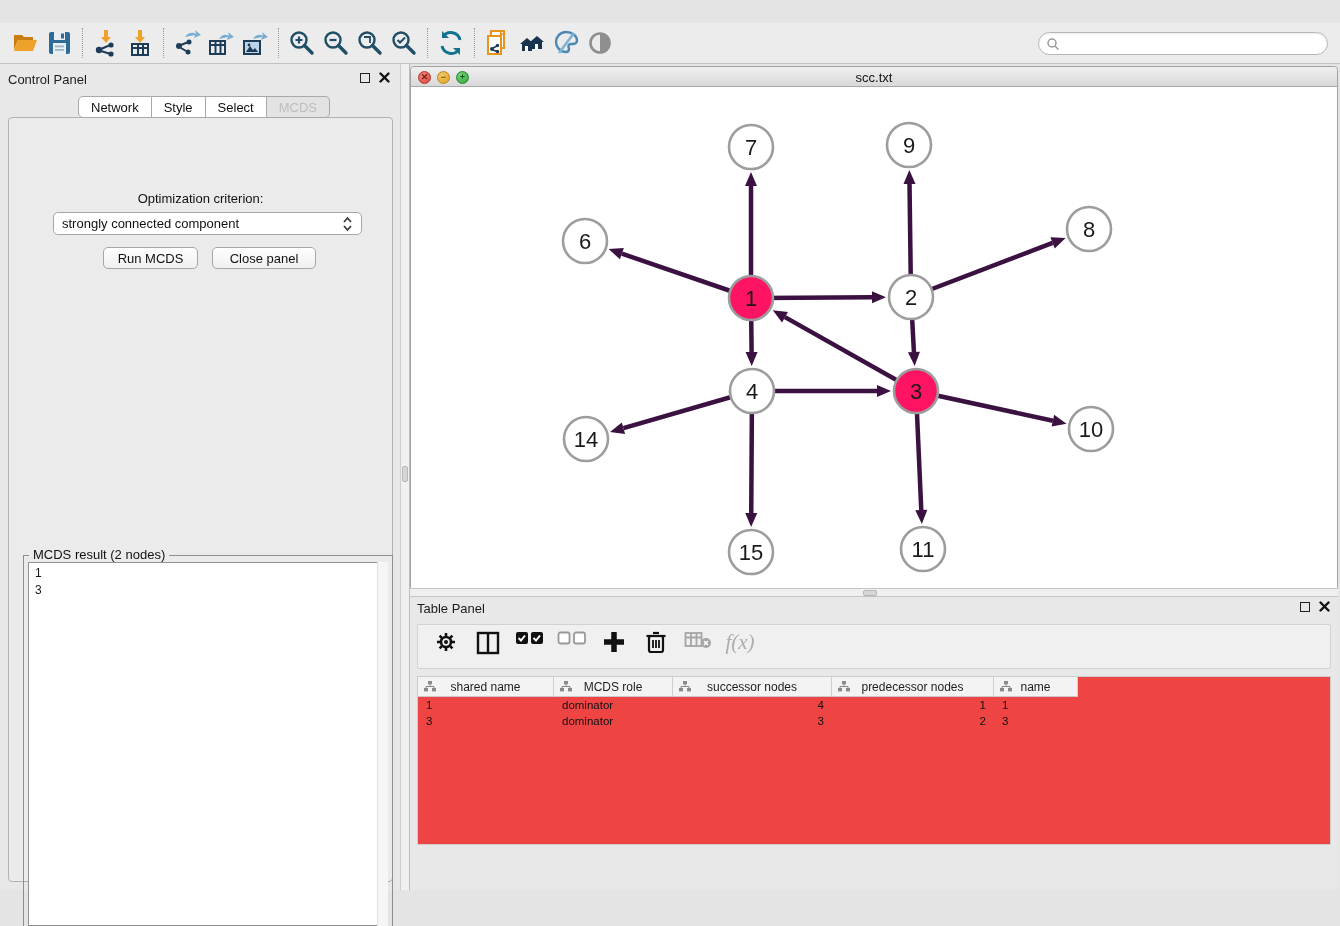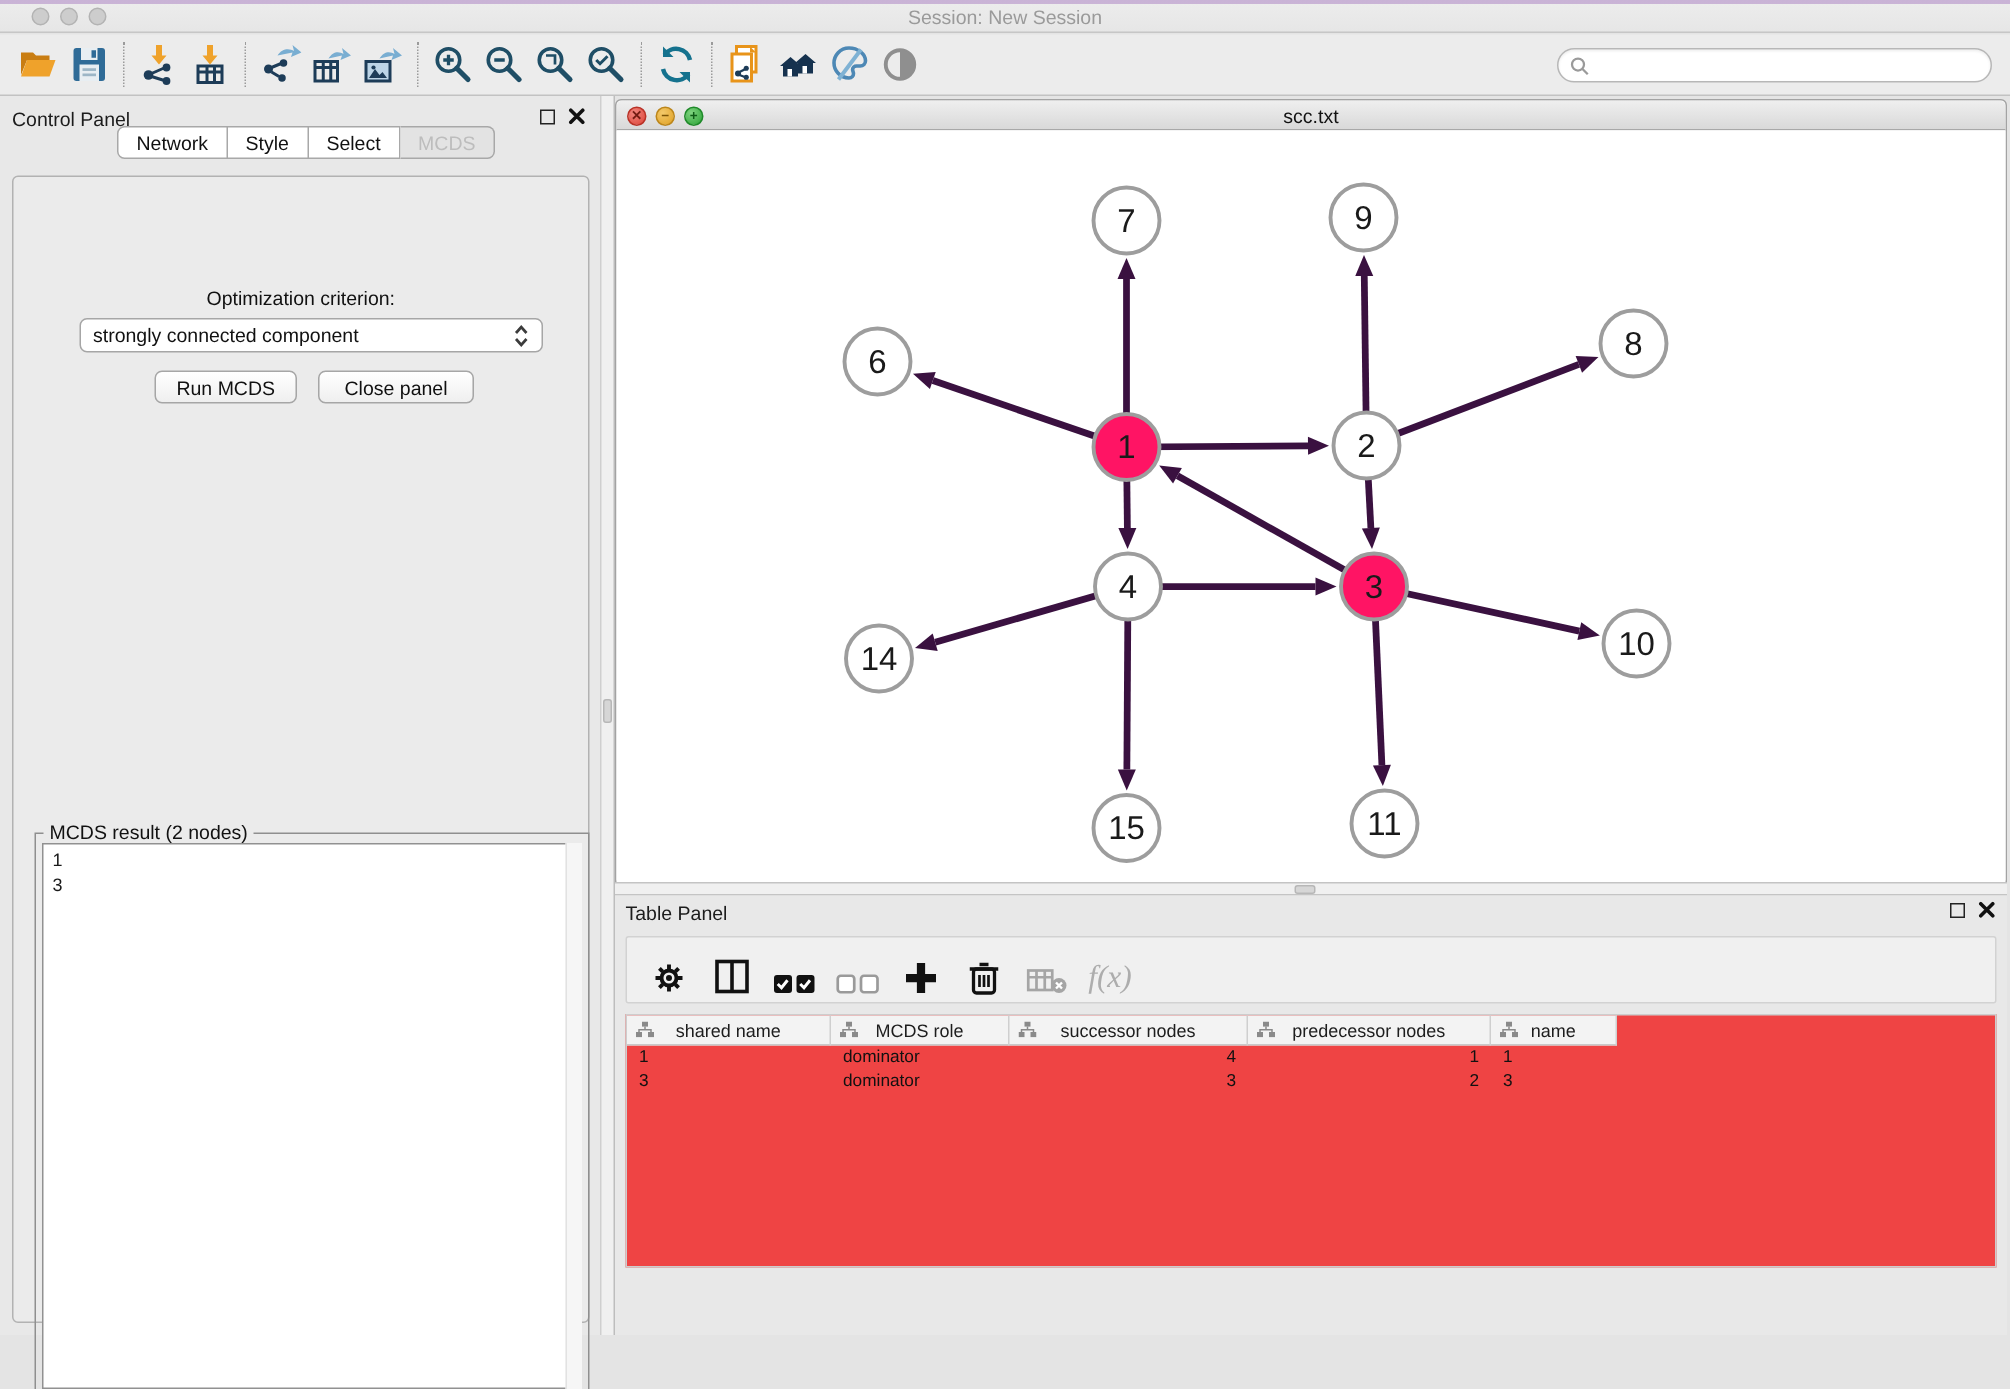--- a/index.html
+++ b/index.html
@@ -24,21 +24,21 @@
     box-shadow:inset 0 1px 2px rgba(0,0,0,.08); }
   #search-wrap input { border:none; outline:none; flex:1; font-size:12px; background:transparent; height:18px; }
 
   
   #control-panel { position:absolute; left:0; top:64px; width:400px; height:826px; background:#e8e8e8; }
   .panel-title { position:absolute; left:8px; top:8px; font-size:13px; color:#1c1c1c; }
   .panel-btns { position:absolute; right:10px; top:8px; display:flex; gap:9px; align-items:center; }
   .float-box { width:10px; height:10px; border:1.6px solid #222; background:transparent; }
   #cp-body { position:absolute; left:8px; top:53px; width:385px; height:765px; background:#ebebeb;
     border:1px solid #b2b2b2; border-radius:4px; }
-  #cp-tabs { position:absolute; left:78px; top:20px; height:22px; display:flex; z-index:2; }
+  #cp-tabs { position:absolute; left:78px; top:32px; height:22px; display:flex; z-index:2; }
   .seg-tab { font-size:13px; padding:3px 12px 0 12px; background:#fff; border:1px solid #a8a8a8; border-left:none;
     color:#111; text-align:center; }
   .seg-tab:first-child { border-left:1px solid #a8a8a8; border-radius:5px 0 0 5px; }
   .seg-tab:last-child { border-radius:0 5px 5px 0; }
   .seg-tab.sel { background:#e3e3e3; color:#bdbdbd; }
   #opt-label { position:absolute; left:0; width:100%; top:73px; text-align:center; font-size:13px; color:#111; }
   #criterion { position:absolute; left:44px; top:94px; width:309px; height:23px; background:#fff;
     border:1px solid #a6a6a6; border-radius:5px; font-size:13px; display:flex; align-items:center;
     padding:0 8px; color:#111; }
   #criterion .spin { margin-left:auto; }
@@ -75,21 +75,21 @@
   
   #h-divider { position:absolute; left:410px; top:588px; width:928px; height:9px; background:#f0f0f0;
     border-top:1px solid #c4c4c4; border-bottom:1px solid #c4c4c4; }
   #h-handle { position:absolute; left:453px; top:1px; width:14px; height:6px; background:#d6d6d6;
     border:1px solid #b7b7b7; border-radius:2px; }
 
   
   #table-panel { position:absolute; left:410px; top:597px; width:928px; height:293px; background:#e8e8e8; }
   #tp-toolbar { position:absolute; left:7px; top:27px; width:914px; height:45px; background:#f0f0f0;
     border:1px solid #d2d2d2; border-radius:2px; display:flex; align-items:center; padding-left:10px; gap:6px; }
-  .tico { width:36px; height:34px; display:flex; align-items:flex-end; justify-content:center; }
+  .tico { width:36px; height:34px; display:flex; align-items:flex-start; justify-content:center; }
   #fx-label { font-size:21px; font-style:italic; font-family:"Liberation Serif",serif; color:#adadad; }
   #node-table { position:absolute; left:7px; top:79px; width:914px; height:169px; background:#ef4444;
     border:1px solid #cdcdcd; }
   #nt-header { position:absolute; left:0; top:0; height:20px; display:flex; background:#f3f3f3;
     border-bottom:1px solid #c9c9c9; }
   .hcell { position:relative; height:20px; border-right:1px solid #cfcfcf; display:flex;
     align-items:center; justify-content:center; font-size:12px; color:#1d1d1d; }
   .hcell svg { position:absolute; left:6px; top:4px; }
   .trow { position:absolute; left:0; height:16px; display:flex; font-size:11.5px; color:#111; }
   .tcell { height:16px; padding:1px 8px 0 8px; overflow:hidden; }
@@ -107,26 +107,20 @@
   #memory-btn { position:absolute; right:8px; top:6px; width:74px; height:24px; background:linear-gradient(#ffffff,#f1f1f1);
     border:1px solid #b0b0b0; border-radius:3px; display:flex; align-items:center; justify-content:center; gap:5px;
     font-size:12px; color:#111; }
   #memory-dot { width:12px; height:12px; border-radius:50%; background:#1d9e3f; }
 </style>
 </head>
 <body>
 
 <div id="app">
 
-  <div id="titlebar">
-    <span class="tl-dot" style="left:21px"></span>
-    <span class="tl-dot" style="left:40px"></span>
-    <span class="tl-dot" style="left:59px"></span>
-    <div id="win-title">Session: New Session</div>
-  </div>
 
   <div id="toolbar">
     <div style="width:8px"></div>
     <div class="ico">
       <svg width="28" height="28" viewBox="0 0 28 28">
           <path d="M3 6h8l2 2h9v3H7L3 21V6z" fill="#c97d12"></path>
           <path d="M7 11h19l-4 11H3l4-11z" fill="#efa22b"></path>
         </svg>
     </div>
     <div class="ico">

